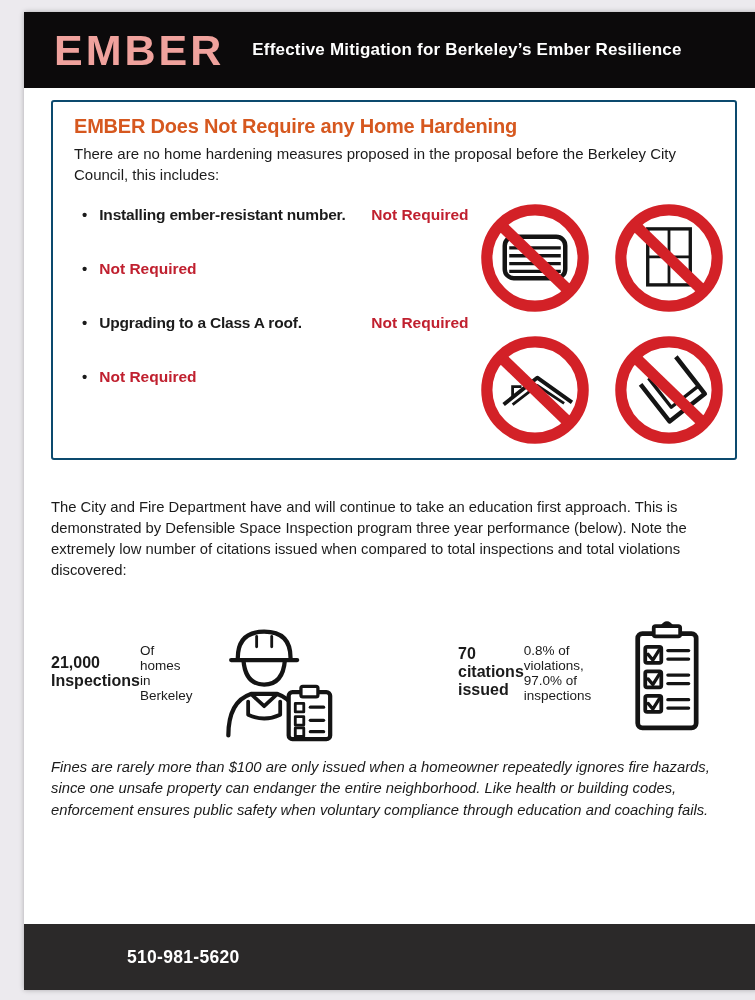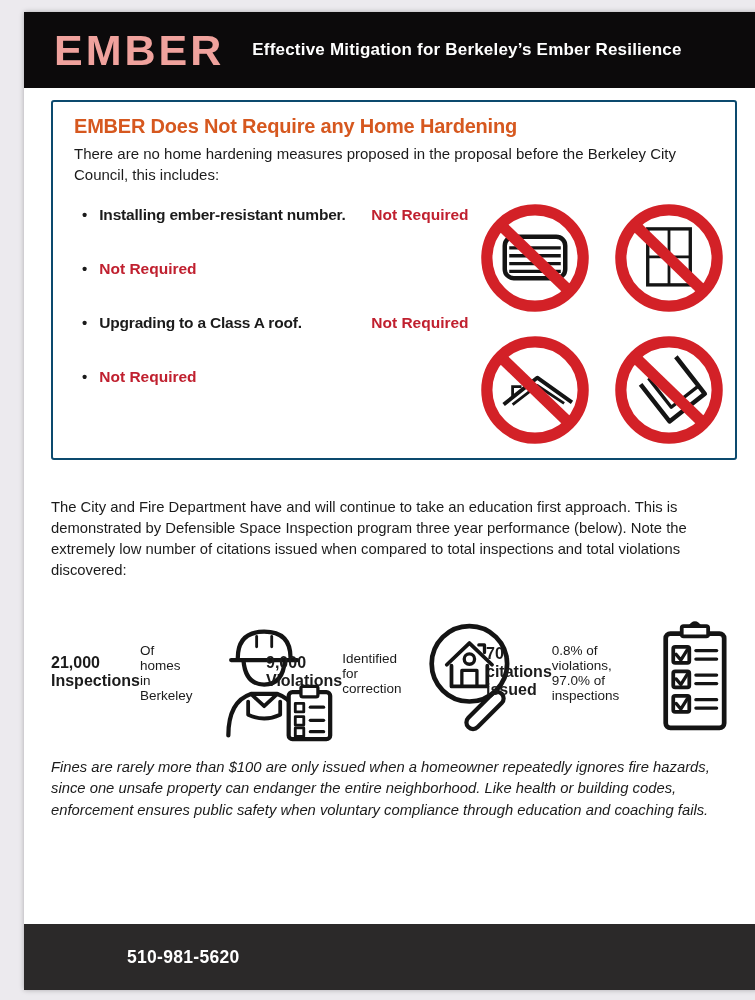--- a/index.html
+++ b/index.html
@@ -275,37 +275,20 @@
               <line x1="121" y1="102" x2="135" y2="102" stroke-width="3.5"></line>
               <rect x="105" y="112" width="9" height="9" stroke-width="3"></rect>
               <line x1="121" y1="116" x2="135" y2="116" stroke-width="3.5"></line>
               <line x1="121" y1="128" x2="135" y2="128" stroke-width="3.5"></line>
               <rect x="105" y="124" width="9" height="9" stroke-width="3"></rect>
             </g>
           </svg>
         </div>
       </div>
 
-      <div class="stat stat-2">
-        <div class="stat-value">9,000 Violations</div>
-        <div class="stat-caption">Identified for correction</div>
-        <div class="stat-icon">
-          <svg viewBox="0 0 150 140" width="150" height="132" fill="none" stroke="#141414" stroke-linecap="round" stroke-linejoin="round">
-            <g transform="rotate(45 98 92)">
-              <rect x="91" y="86" width="14" height="50" rx="7" fill="#ffffff" stroke-width="4.5"></rect>
-            </g>
-            <circle cx="68" cy="56" r="40" fill="#ffffff" stroke-width="5"></circle>
-            <path d="M44 57 L68 34 L92 57" stroke-width="4"></path>
-            <path d="M84 44 L84 36 L78 36" stroke-width="3.5"></path>
-            <path d="M49 58 L49 80 L87 80 L87 58" stroke-width="4"></path>
-            <circle cx="68" cy="51" r="5.5" stroke-width="3.5"></circle>
-            <path d="M60 80 L60 63 L76 63 L76 80" stroke-width="3.5"></path>
-          </svg>
-        </div>
-      </div>
 
       <div class="stat stat-3">
         <div class="stat-value">70 citations issued</div>
         <div class="stat-caption">0.8% of violations, 97.0% of inspections</div>
         <div class="stat-icon">
           <svg viewBox="0 0 150 140" width="150" height="132" fill="none" stroke="#141414" stroke-linecap="round" stroke-linejoin="round">
             <rect x="45" y="24" width="62" height="100" rx="5" stroke-width="5"></rect>
             <path d="M70 18 Q76 8 82 18" stroke-width="4"></path>
             <rect x="62" y="16" width="28" height="11" rx="2" fill="#ffffff" stroke-width="4"></rect>
             <rect x="53" y="38" width="17" height="17" rx="2" stroke-width="4"></rect>

